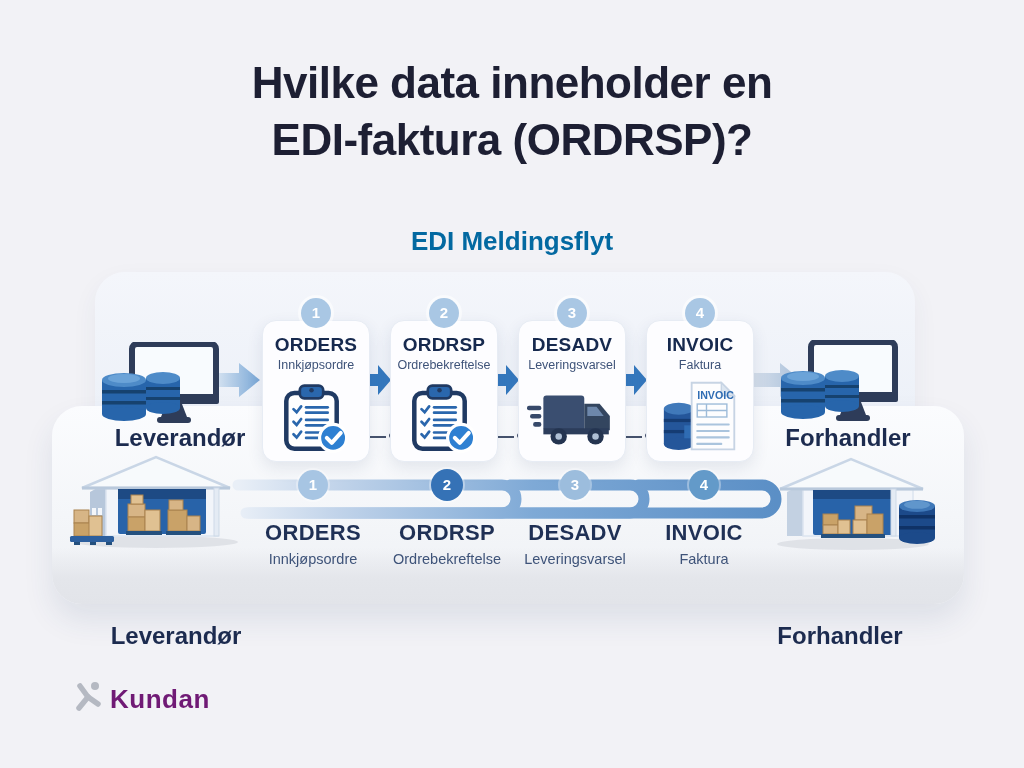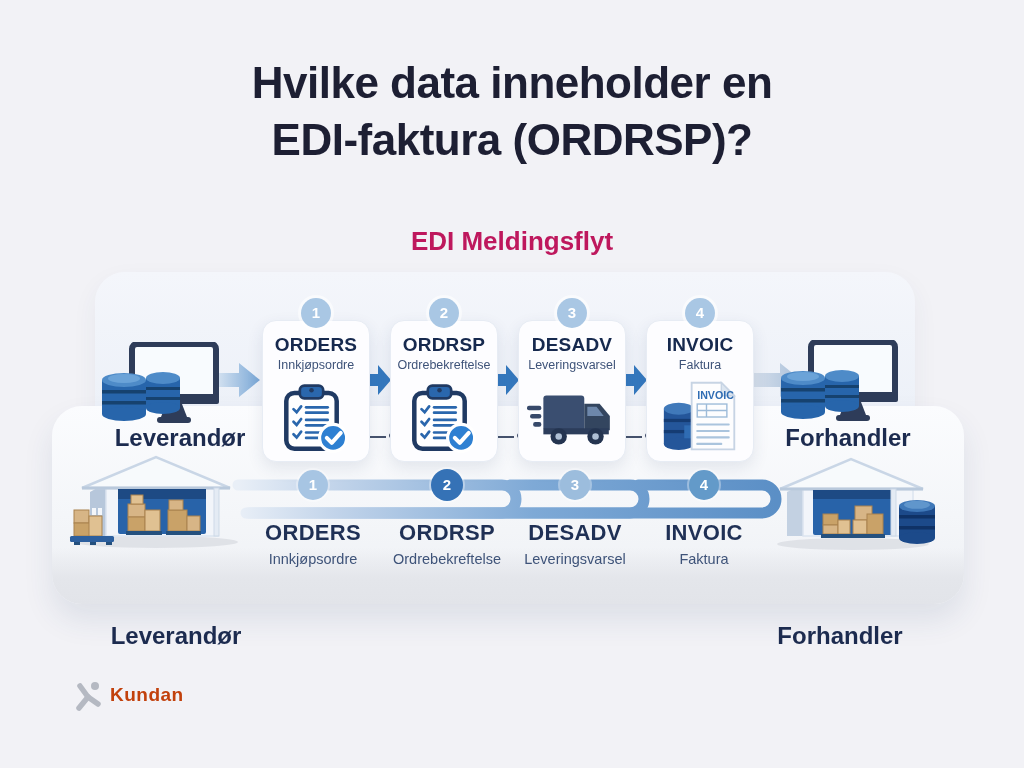--- a/index.html
+++ b/index.html
@@ -3,21 +3,21 @@
 <meta charset="utf-8">
 <style>
   html,body{margin:0;padding:0;background:#f2f2f6;}
   .stage{position:relative;width:1024px;height:768px;margin:4px auto;background:#f2f2f6;overflow:hidden;
          font-family:"Liberation Sans", sans-serif;}
   .abs{position:absolute;}
 
   
   .title{top:50px;left:0;width:1024px;text-align:center;color:#1d1f33;font-weight:700;
          font-size:44px;line-height:57px;letter-spacing:-0.5px;z-index:5;}
-  .flow-title{top:222px;left:0;width:1024px;text-align:center;color:#be185d;
+  .flow-title{top:222px;left:0;width:1024px;text-align:center;color:#0369a1;
               font-weight:700;font-size:26px;z-index:5;}
 
   
   .upper-panel{left:95px;top:268px;width:820px;height:190px;border-radius:30px;
     background:linear-gradient(180deg,#f4f6fb 0%,#eaeff7 100%);
     box-shadow:0 10px 26px rgba(44,64,104,.06);z-index:1;}
   .lower-panel{left:52px;top:402px;width:912px;height:198px;border-radius:30px;
     background:linear-gradient(180deg,#fbfcfe 0%,#f4f6f9 55%,#eef0f4 100%);
     box-shadow:0 16px 30px rgba(44,64,104,.10);z-index:1;overflow:hidden;}
   .floor{position:absolute;left:0;bottom:0;width:100%;height:56px;
@@ -47,21 +47,21 @@
   .sbadge{width:30px;height:30px;border-radius:50%;color:#fff;font-weight:700;font-size:15px;
           line-height:30px;text-align:center;z-index:4;box-shadow:0 0 0 2px rgba(255,255,255,.35);}
 
   
   .conn-line{top:432px;width:18px;height:2px;background:#47536d;z-index:3;}
   .conn-dot{top:429px;width:5px;height:5px;border-radius:50%;background:#47536d;z-index:3;}
 
   .illus{z-index:3;}
 
   
-  .logo-text{left:110px;top:680px;font-size:19px;font-weight:700;color:#c2410c;letter-spacing:.5px;z-index:4;}
+  .logo-text{left:110px;top:680px;font-size:26px;font-weight:700;color:#701a75;letter-spacing:.5px;z-index:4;}
 </style>
 </head>
 <body>
 
 <div class="stage">
 
   <div class="abs title">
     <div>Hvilke data inneholder en</div>
     <div>EDI-faktura (ORDRSP)?</div>
   </div>

